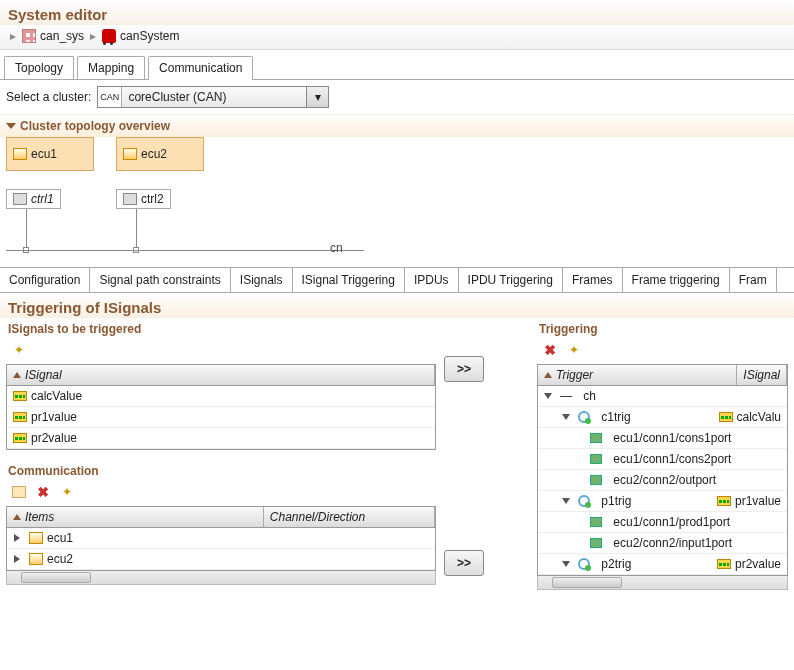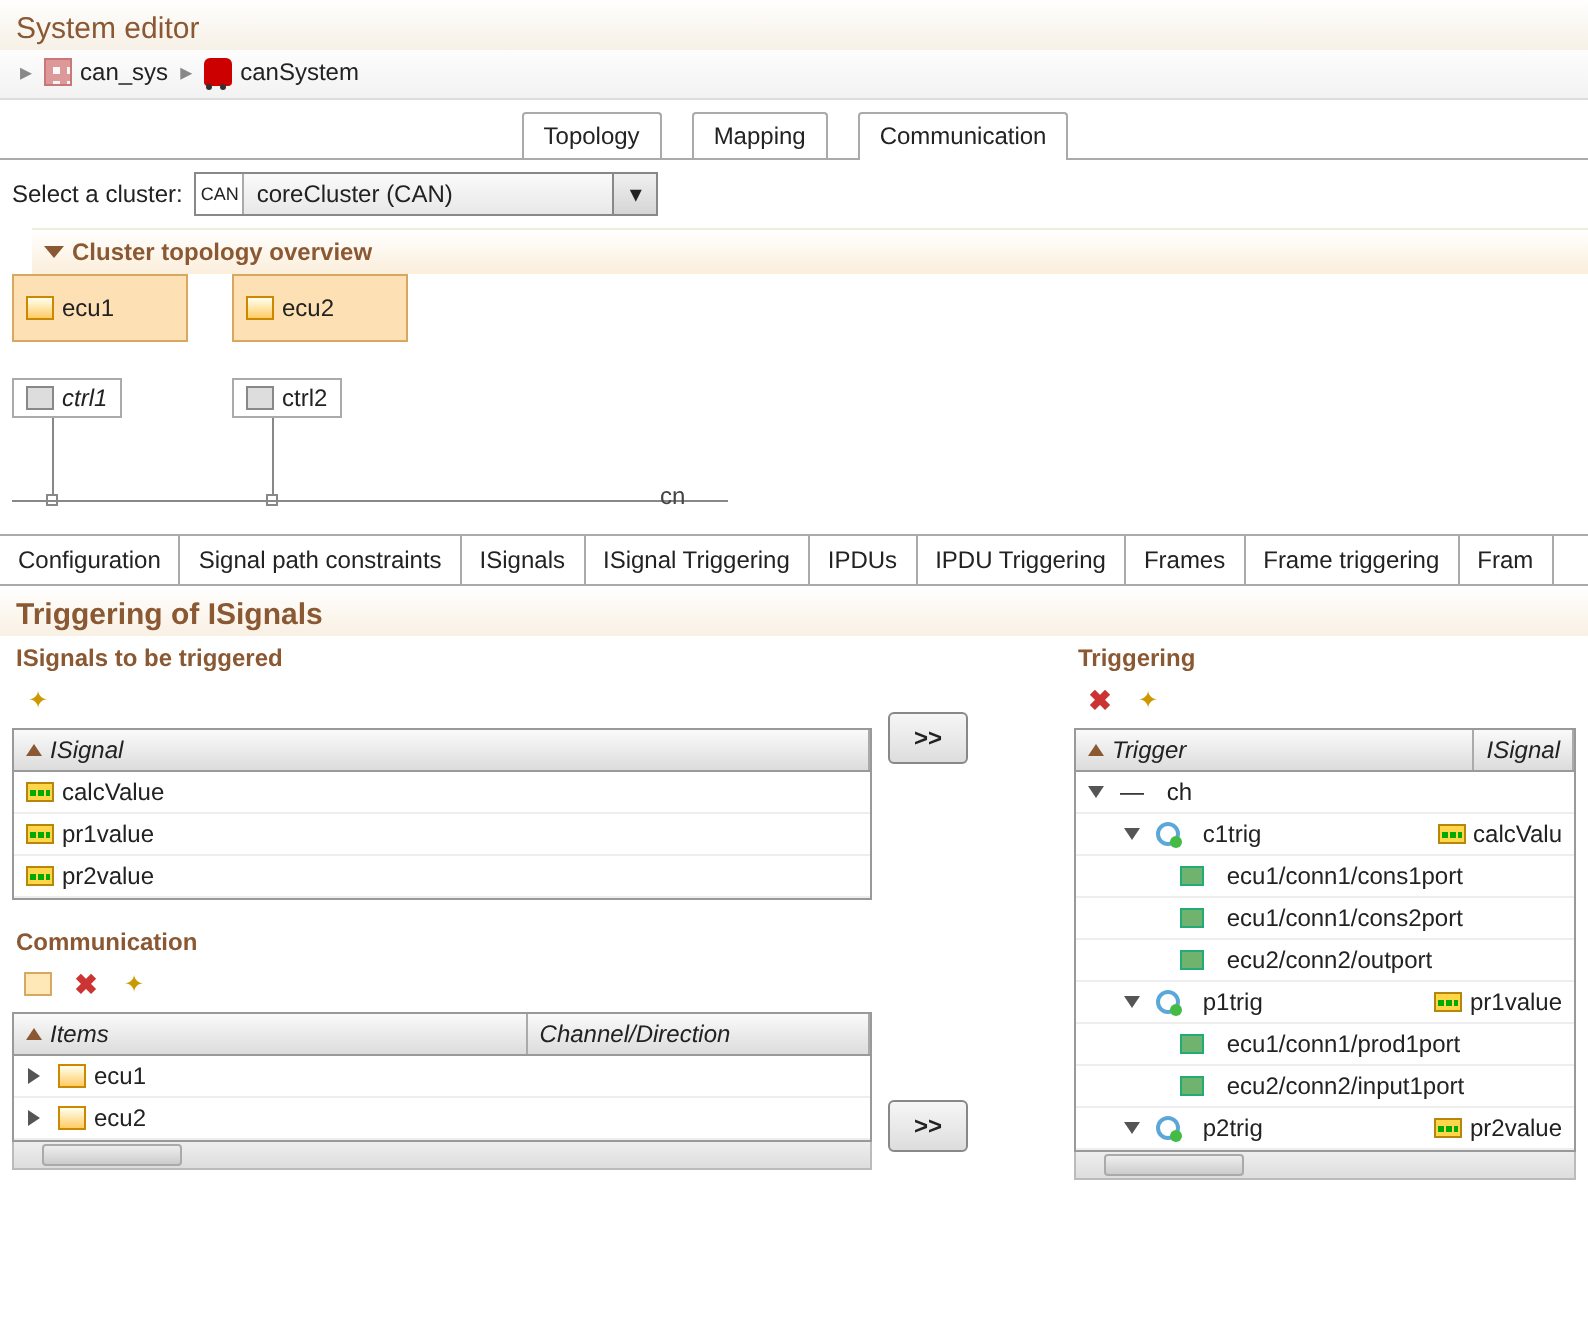--- a/index.html
+++ b/index.html
@@ -1,34 +1,34 @@
 <!DOCTYPE html>
 <html><head>
 <meta charset="utf-8">
 <style>
 * { box-sizing: border-box; margin: 0; padding: 0; }
 body { font-family: Verdana, Geneva, sans-serif; font-size: 12px; color: #222; background: #fff; width: 794px; overflow: hidden; }
-.title { font-size: 15px; font-weight: normal; color: #8a5832; padding: 6px 8px 2px; background: linear-gradient(#fff,#f6f0e6); }
+.title { font-size: 15px; font-weight: bold; color: #8a5832; padding: 6px 8px 2px; background: linear-gradient(#fff,#f6f0e6); }
 .breadcrumb { padding: 4px 10px 6px; background: linear-gradient(#fdfdfd,#f2f2f2); border-bottom: 1px solid #ddd; display: flex; align-items: center; gap: 6px; }
 .breadcrumb .sep { color: #888; }
 .bc-item { display: flex; align-items: center; gap: 4px; }
 .ico { width: 14px; height: 14px; display: inline-block; }
 .ico-grid { background: linear-gradient(#d99 0 50%, transparent 50%), linear-gradient(90deg, #d99 0 50%, transparent 50%); background-size: 7px 7px; border: 1px solid #c77; }
 .ico-car { background: #c00; border-radius: 3px 3px 2px 2px; position: relative; }
 .ico-car::after { content:""; position:absolute; bottom:-2px; left:1px; width:3px; height:3px; background:#333; border-radius:50%; box-shadow: 7px 0 #333; }
-.tabs1 { display: flex; border-bottom: 1px solid #aaa; padding: 6px 4px 0; gap: 16px; justify-content: center; }
+.tabs1 { display: flex; border-bottom: 1px solid #aaa; padding: 6px 4px 0; gap: 4px; }
 .tab1 { border: 1px solid #aaa; border-bottom: none; padding: 4px 10px; background: #fff; border-radius: 2px 2px 0 0; cursor: pointer; margin-right: -1px; }
 .tab1.active { position: relative; background: #fff; }
 .tab1.active::after { content:""; position:absolute; left:0; right:0; bottom:-1px; height:2px; background:#fff; }
 .cluster-row { padding: 6px 6px; display: flex; align-items: center; gap: 6px; }
 .select-wrap { display:flex; border:1px solid #888; background:linear-gradient(#fafafa,#e8e8e8); }
 .select-ico { width:24px; font-size:9px; display:flex; align-items:center; justify-content:center; border-right:1px solid #aaa; background:#fff; }
 .select-val { padding:3px 80px 3px 6px; color:#222; }
 .select-btn { width:22px; display:flex; align-items:center; justify-content:center; border-left:1px solid #888; background:linear-gradient(#f0f0f0,#d5d5d5); }
-.section-head { background: linear-gradient(#fff,#fbeedb); border-top:1px solid #eed; padding:4px 8px; color:#8a5832; font-weight:bold; display:flex; align-items:center; gap:6px;margin-left:16px; }
+.section-head { background: linear-gradient(#fff,#fbeedb); border-top:1px solid #eed; padding:4px 8px; color:#8a5832; font-weight:bold; display:flex; align-items:center; gap:6px; }
 .tri { width:0; height:0; border-top:5px solid transparent; border-bottom:5px solid transparent; border-left:6px solid #8a5832; transform: rotate(90deg); }
 .topology { padding:8px 14px 0; position:relative; height:130px; }
 .ecu-box { position:absolute; background:#fde0b3; border:1px solid #d9a860; padding:4px 6px; display:flex; align-items:center; gap:4px; font-size:12px; }
 .ecu1 { left:6px; top:0; width:88px; height:34px; }
 .ecu2 { left:116px; top:0; width:88px; height:34px; }
 .ctrl-box { position:absolute; background:#fff; border:1px solid #aaa; padding:2px 6px; display:flex; align-items:center; gap:4px; }
 .ctrl1 { left:6px; top:52px;font-style:italic; }
 .ctrl2 { left:116px; top:52px; }
 .ico-mon { width:14px; height:12px; border:1px solid #c80; background:linear-gradient(#ffe,#fc6); display:inline-block; }
 .ico-ctrl { width:14px; height:12px; border:1px solid #888; background:#ddd; display:inline-block; }

